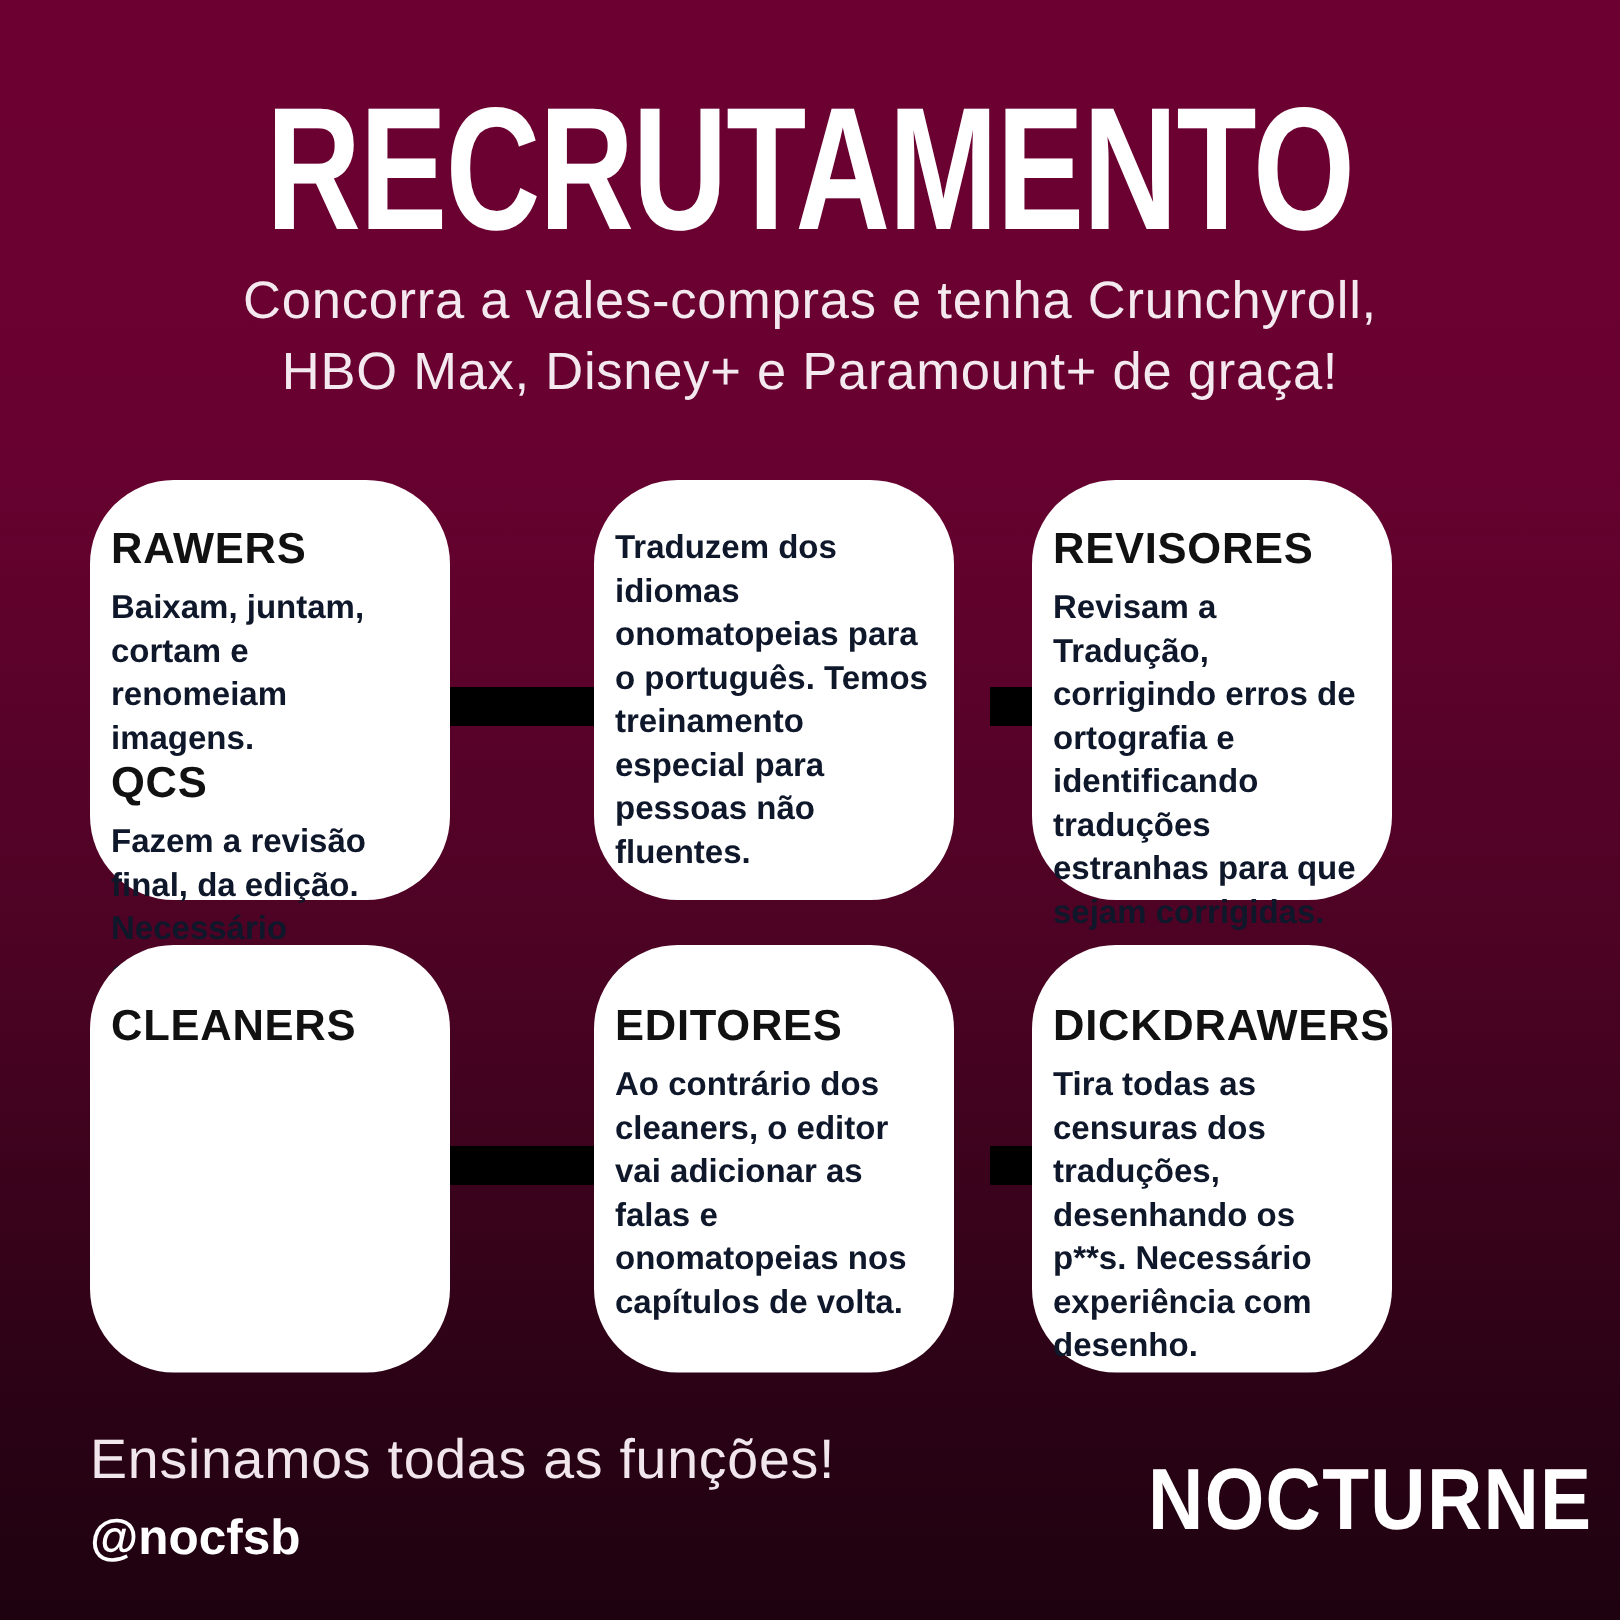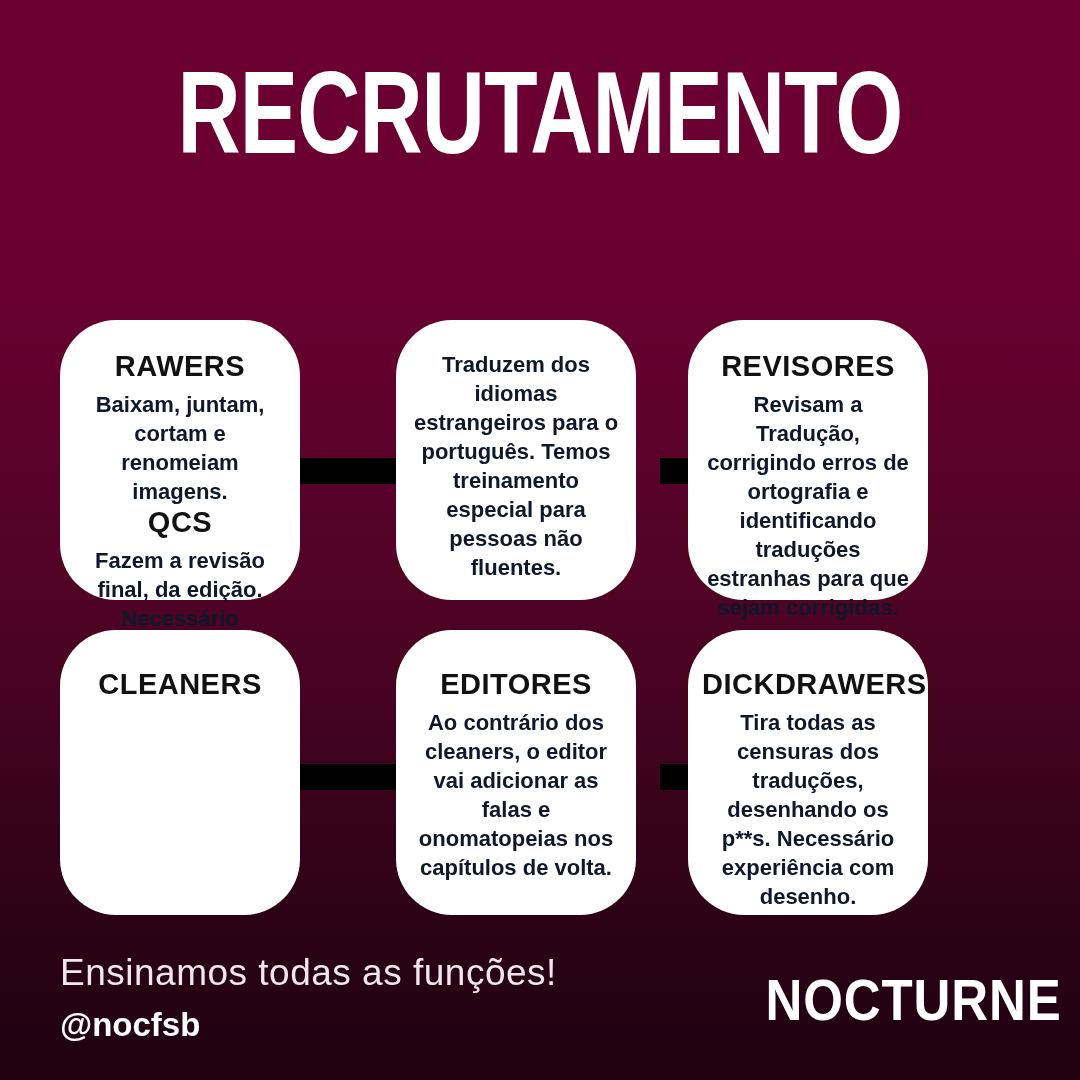--- a/index.html
+++ b/index.html
@@ -44,21 +44,20 @@
   .conn-r2c1{left:300px;top:764px;}
   .conn-r2c2{left:660px;top:764px;}
   .card{
     position:absolute;
     width:240px;
     background:#ffffff;
     border-radius:56px;
     z-index:2;
     box-sizing:border-box;
     padding:30px 14px 20px 14px;
-    text-align:center;
     color:#1a1a1a;
   }
   .row1{top:320px;height:280px;}
   .row2{top:630px;height:285px;padding-top:38px;}
   .col1{left:60px;}
   .col2{left:396px;}
   .col3{left:688px;}
   .card h2{
     margin:0 0 7px 0;
     font-size:29px;
@@ -101,35 +100,39 @@
     white-space:nowrap;
   }
 </style>
 </head>
 <body>
 
 <div class="poster">
 
   <div class="title">RECRUTAMENTO</div>
 
+  <div class="subtitle">
+    <div>Concorra a vales-compras e tenha Crunchyroll,</div>
+    <div>HBO Max, Disney+ e Paramount+ de graça!</div>
+  </div>
 
   <div class="connector conn-r1c1"></div>
   <div class="connector conn-r1c2"></div>
   <div class="connector conn-r2c1"></div>
   <div class="connector conn-r2c2"></div>
 
   <div class="card row1 col1">
     <h2>RAWERS</h2>
     <p>Baixam, juntam, cortam e renomeiam imagens.</p>
     <h2 class="section2">QCS</h2>
     <p>Fazem a revisão final, da edição. Necessário experiência em edição.</p>
   </div>
 
   <div class="card row1 col2">
-    <p>Traduzem dos idiomas estrangeiros para o português. Temos treinamento especial para pessoas não fluentes.</p>
+    <p>Traduzem dos idiomas onomatopeias para o português. Temos treinamento especial para pessoas não fluentes.</p>
   </div>
 
   <div class="card row1 col3">
     <h2>REVISORES</h2>
     <p>Revisam a Tradução, corrigindo erros de ortografia e identificando traduções estranhas para que sejam corrigidas.</p>
   </div>
 
   <div class="card row2 col1">
     <h2>CLEANERS</h2>
   </div>

